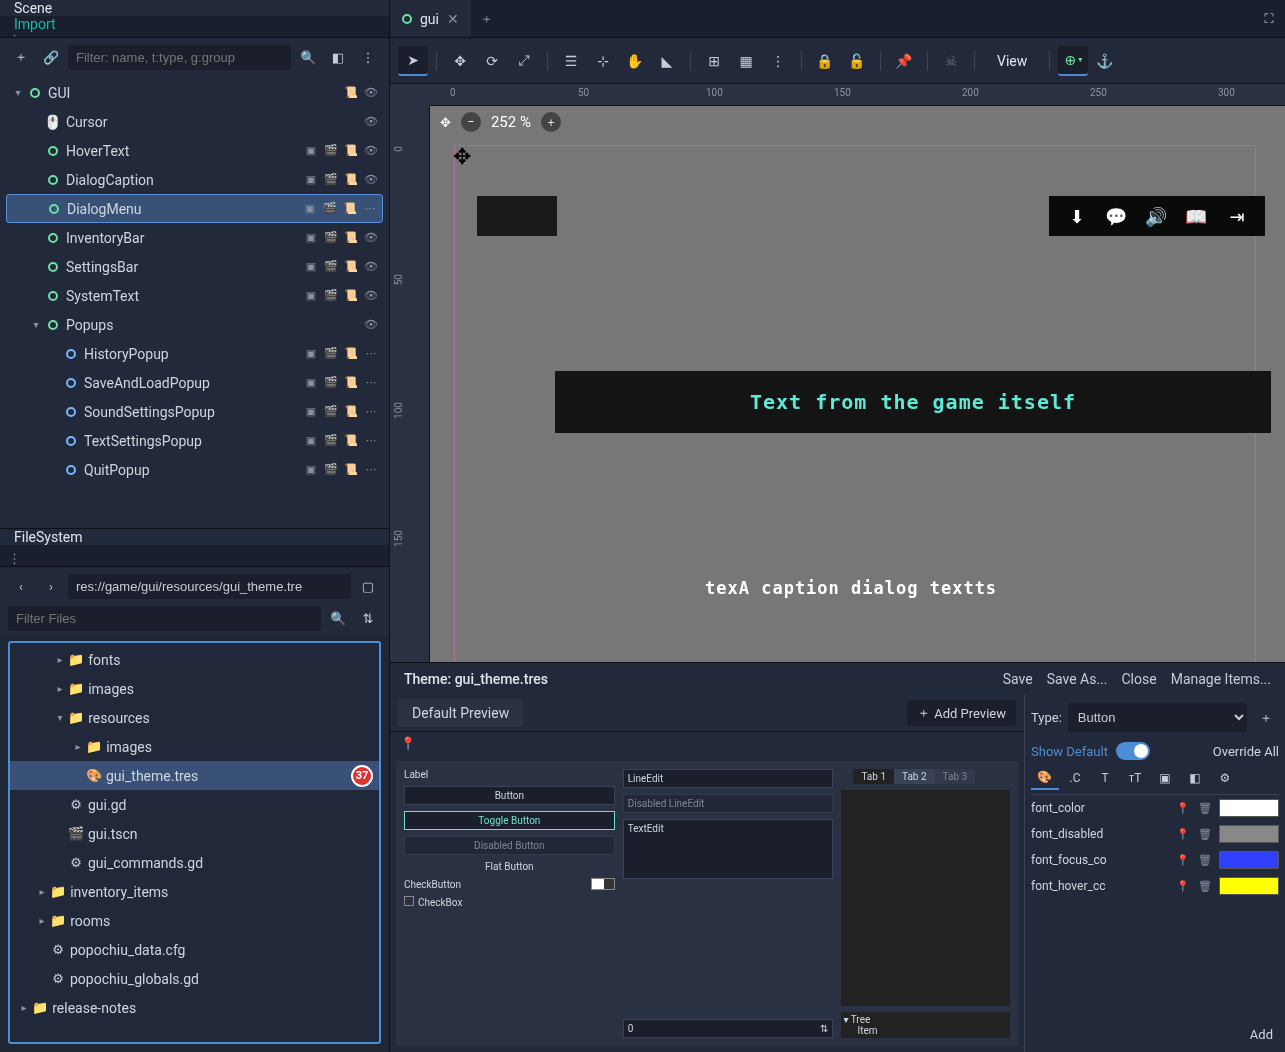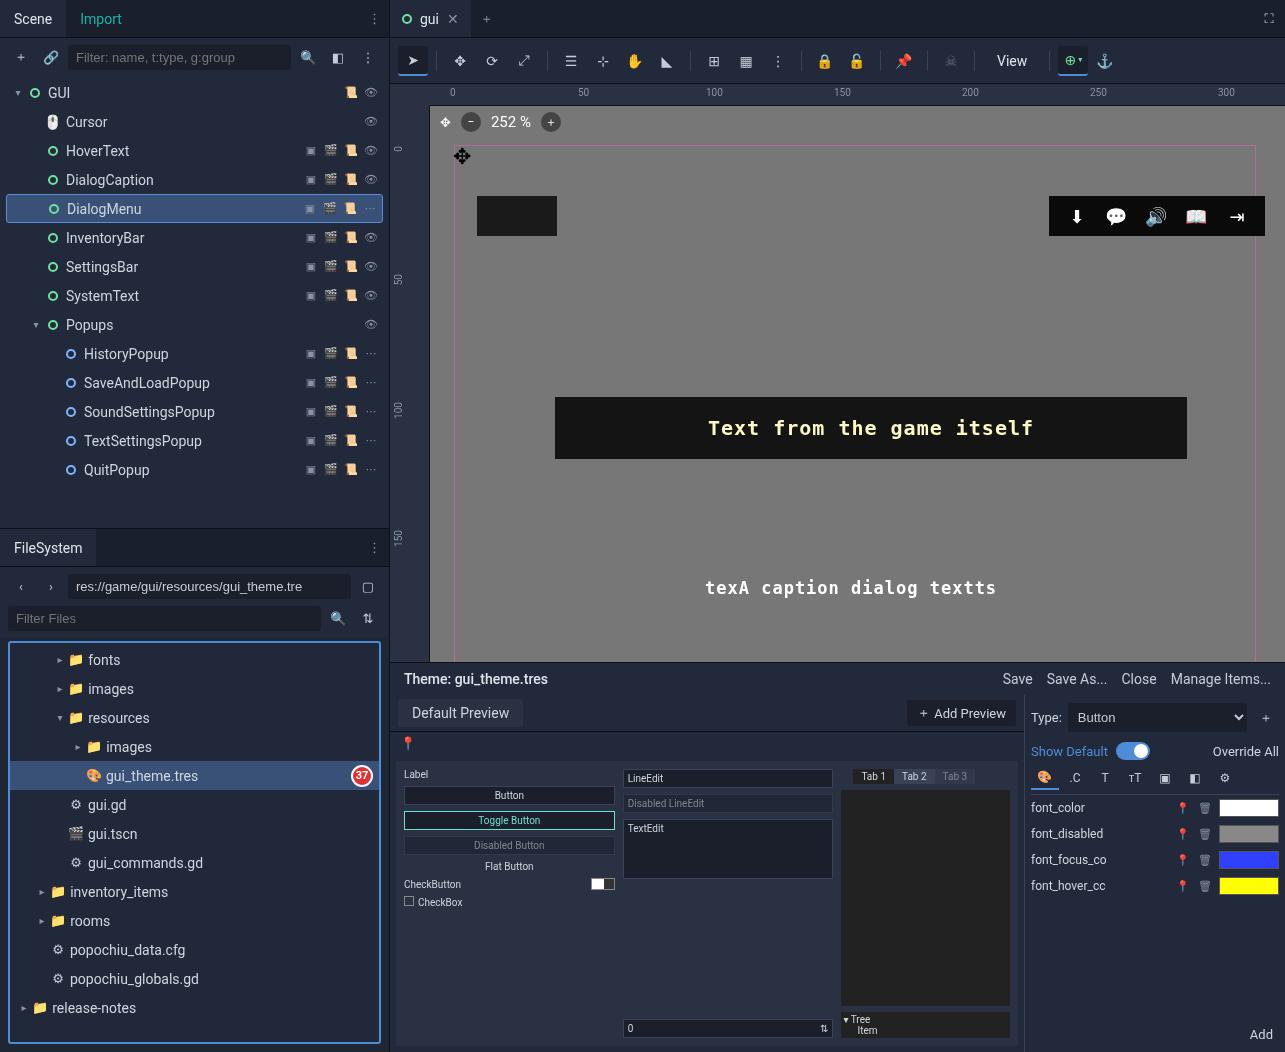--- a/index.html
+++ b/index.html
@@ -3,21 +3,21 @@
 <meta charset="utf-8">
 <style>
 * { box-sizing: border-box; margin: 0; padding: 0; }
 body { font-family: -apple-system, "Segoe UI", Roboto, sans-serif; font-size: 13px; background: #1a1f2e; color: #cdd6df; overflow: hidden; width: 1285px; height: 1052px; }
 .root { display: flex; flex-direction: column; height: 1052px; width: 1285px; }
 .main-row { display: flex; flex: 1; overflow: hidden; }
 
 
 .left-col { width: 390px; display: flex; flex-direction: column; background: #1f2735; border-right: 1px solid #0d1017; }
 .panel { display: flex; flex-direction: column; }
-.tab-bar { display: flex; background: #1a1f2e; border-bottom: 1px solid #0d1017; height: 38px; align-items: stretch; }
+.tab-bar { display: flex; background: #1a1f2e; border-bottom: 1px solid #0d1017; height: 38px; align-items: stretch; flex-direction: column; }
 .tab { padding: 0 14px; display: flex; align-items: center; color: #14b8a6; cursor: pointer; font-size: 14px; }
 .tab.active { background: #22293a; color: #e0e5ec; }
 .tab-bar .spacer { flex: 1; }
 .panel-icon { padding: 0 8px; display: flex; align-items: center; color: #8a93a3; cursor: pointer; }
 
 
 .scene-toolbar { display: flex; align-items: center; gap: 4px; padding: 6px 8px; background: #22293a; }
 .tool-btn { width: 26px; height: 26px; display: flex; align-items: center; justify-content: center; color: #c5ccd7; cursor: pointer; border-radius: 3px; }
 .filter-input { flex: 1; background: #1a1f2b; border: none; color: #8a93a3; padding: 5px 8px; border-radius: 3px; font-size: 13px; }
 
@@ -70,21 +70,21 @@
 .canvas-area { position:absolute; top:22px; left:40px; right:0; bottom:0; background:#777; }
 .zoom-ctrl { position:absolute; top:6px; left:10px; display:flex; align-items:center; gap:10px; color:#fff; z-index:5; }
 .zoom-btn { width:20px; height:20px; border-radius:50%; background:#444; color:#fff; display:flex; align-items:center; justify-content:center; font-size:12px; cursor:pointer; }
 
 
 .game-root { position:absolute; left:25px; top:40px; width:800px; height:560px; outline: 1px solid rgba(255,100,200,.4); }
 .game-crosshair { position:absolute; left:-2px; top:-2px; width:20px; height:20px; color:#000; font-size:22px; }
 .black-box { position:absolute; left:22px; top:50px; width:80px; height:40px; background:#1a1a1a; }
 .icon-strip { position:absolute; right:-10px; top:50px; background:#0a0a0a; display:flex; gap:16px; padding:8px 16px; }
 .pix-ic { width:24px; height:24px; color:#fff; display:flex; align-items:center; justify-content:center; font-size:18px; }
-.main-text-box { position:absolute; left:100px; top:225px; width:632px; height:62px; background:#141414; color:#fef9c3; display:flex; align-items:center; justify-content:center; font-family:monospace; font-size:20px; letter-spacing:1px; font-weight:bold;margin-top:26px; }
+.main-text-box { position:absolute; left:100px; top:225px; width:716px; height:62px; background:#141414; color:#5eead4; display:flex; align-items:center; justify-content:center; font-family:monospace; font-size:20px; letter-spacing:1px; font-weight:bold; }
 .caption-text { position:absolute; left:250px; top:432px; color:#fff; font-family:monospace; font-size:17px; letter-spacing:1px; font-weight:bold; }
 
 
 .theme-panel { height:390px; background:#22293a; display:flex; flex-direction:column; border-top:1px solid #0d1017; }
 .theme-header { display:flex; align-items:center; padding:8px 14px; gap:14px; font-size:14px; }
 .theme-header .title { flex:1; font-weight:500; color:#e0e5ec; }
 .theme-header .act { cursor:pointer; color:#c5ccd7; }
 .theme-body { flex:1; display:flex; overflow:hidden; }
 .preview-side { flex:1; display:flex; flex-direction:column; border-right:1px solid #3a4258; overflow: hidden; }
 .preview-tabs { display:flex; align-items:center; padding:4px 8px; gap:8px; border-bottom:1px solid #0d1017; }

